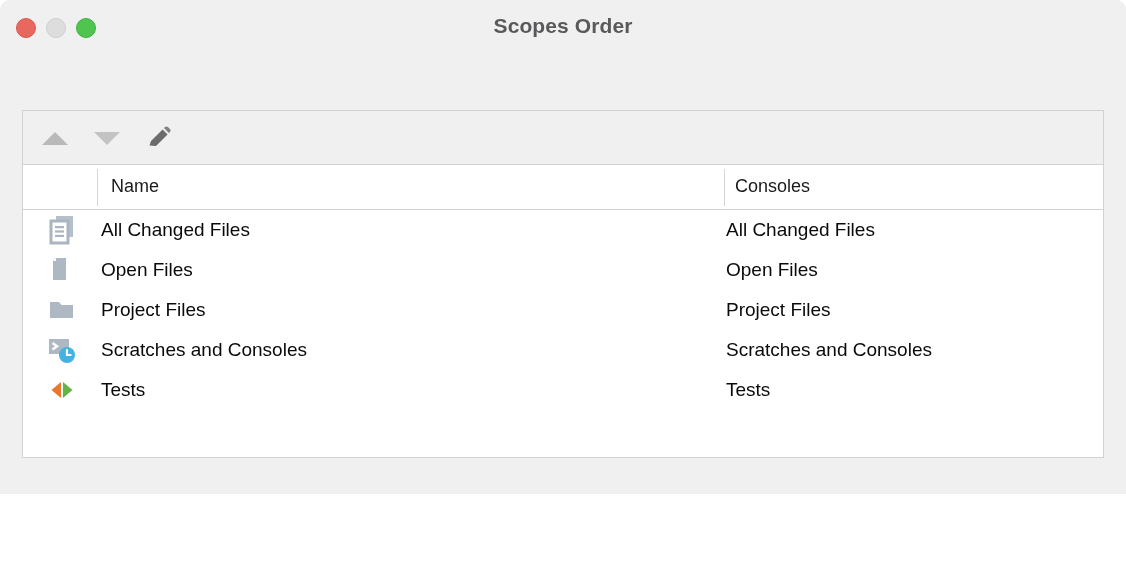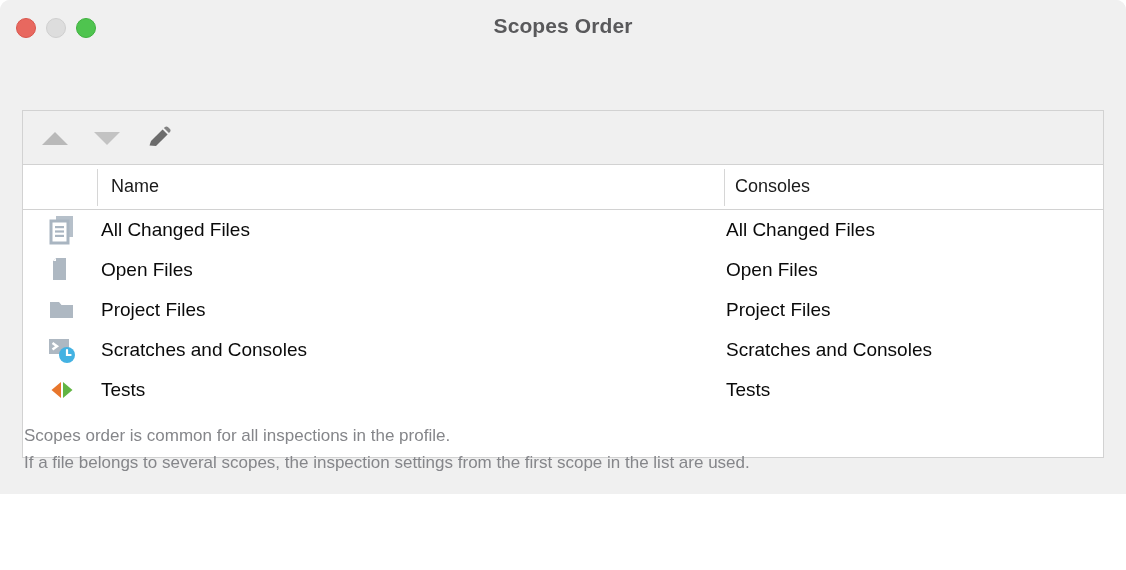--- a/index.html
+++ b/index.html
@@ -295,24 +295,20 @@
             <path d="M18 9 V25 L27.5 17 Z" fill="#62b543"></path>
           </svg>
         </span>
         <span class="cell-name">Tests</span>
         <span class="cell-pattern">Tests</span>
       </div>
 
     </div>
   </div>
 
-  <div id="note">
-    <div>Scopes order is common for all inspections in the profile.</div>
-    <div>If a file belongs to several scopes, the inspection settings from the first scope in the list are used.</div>
-  </div>
 
   <div id="buttons">
     <button class="btn" id="btn-cancel">Cancel</button>
     <span id="btn-ok-wrap">
       <button class="btn" id="btn-ok">OK</button>
     </span>
   </div>
 
 </div>
 

